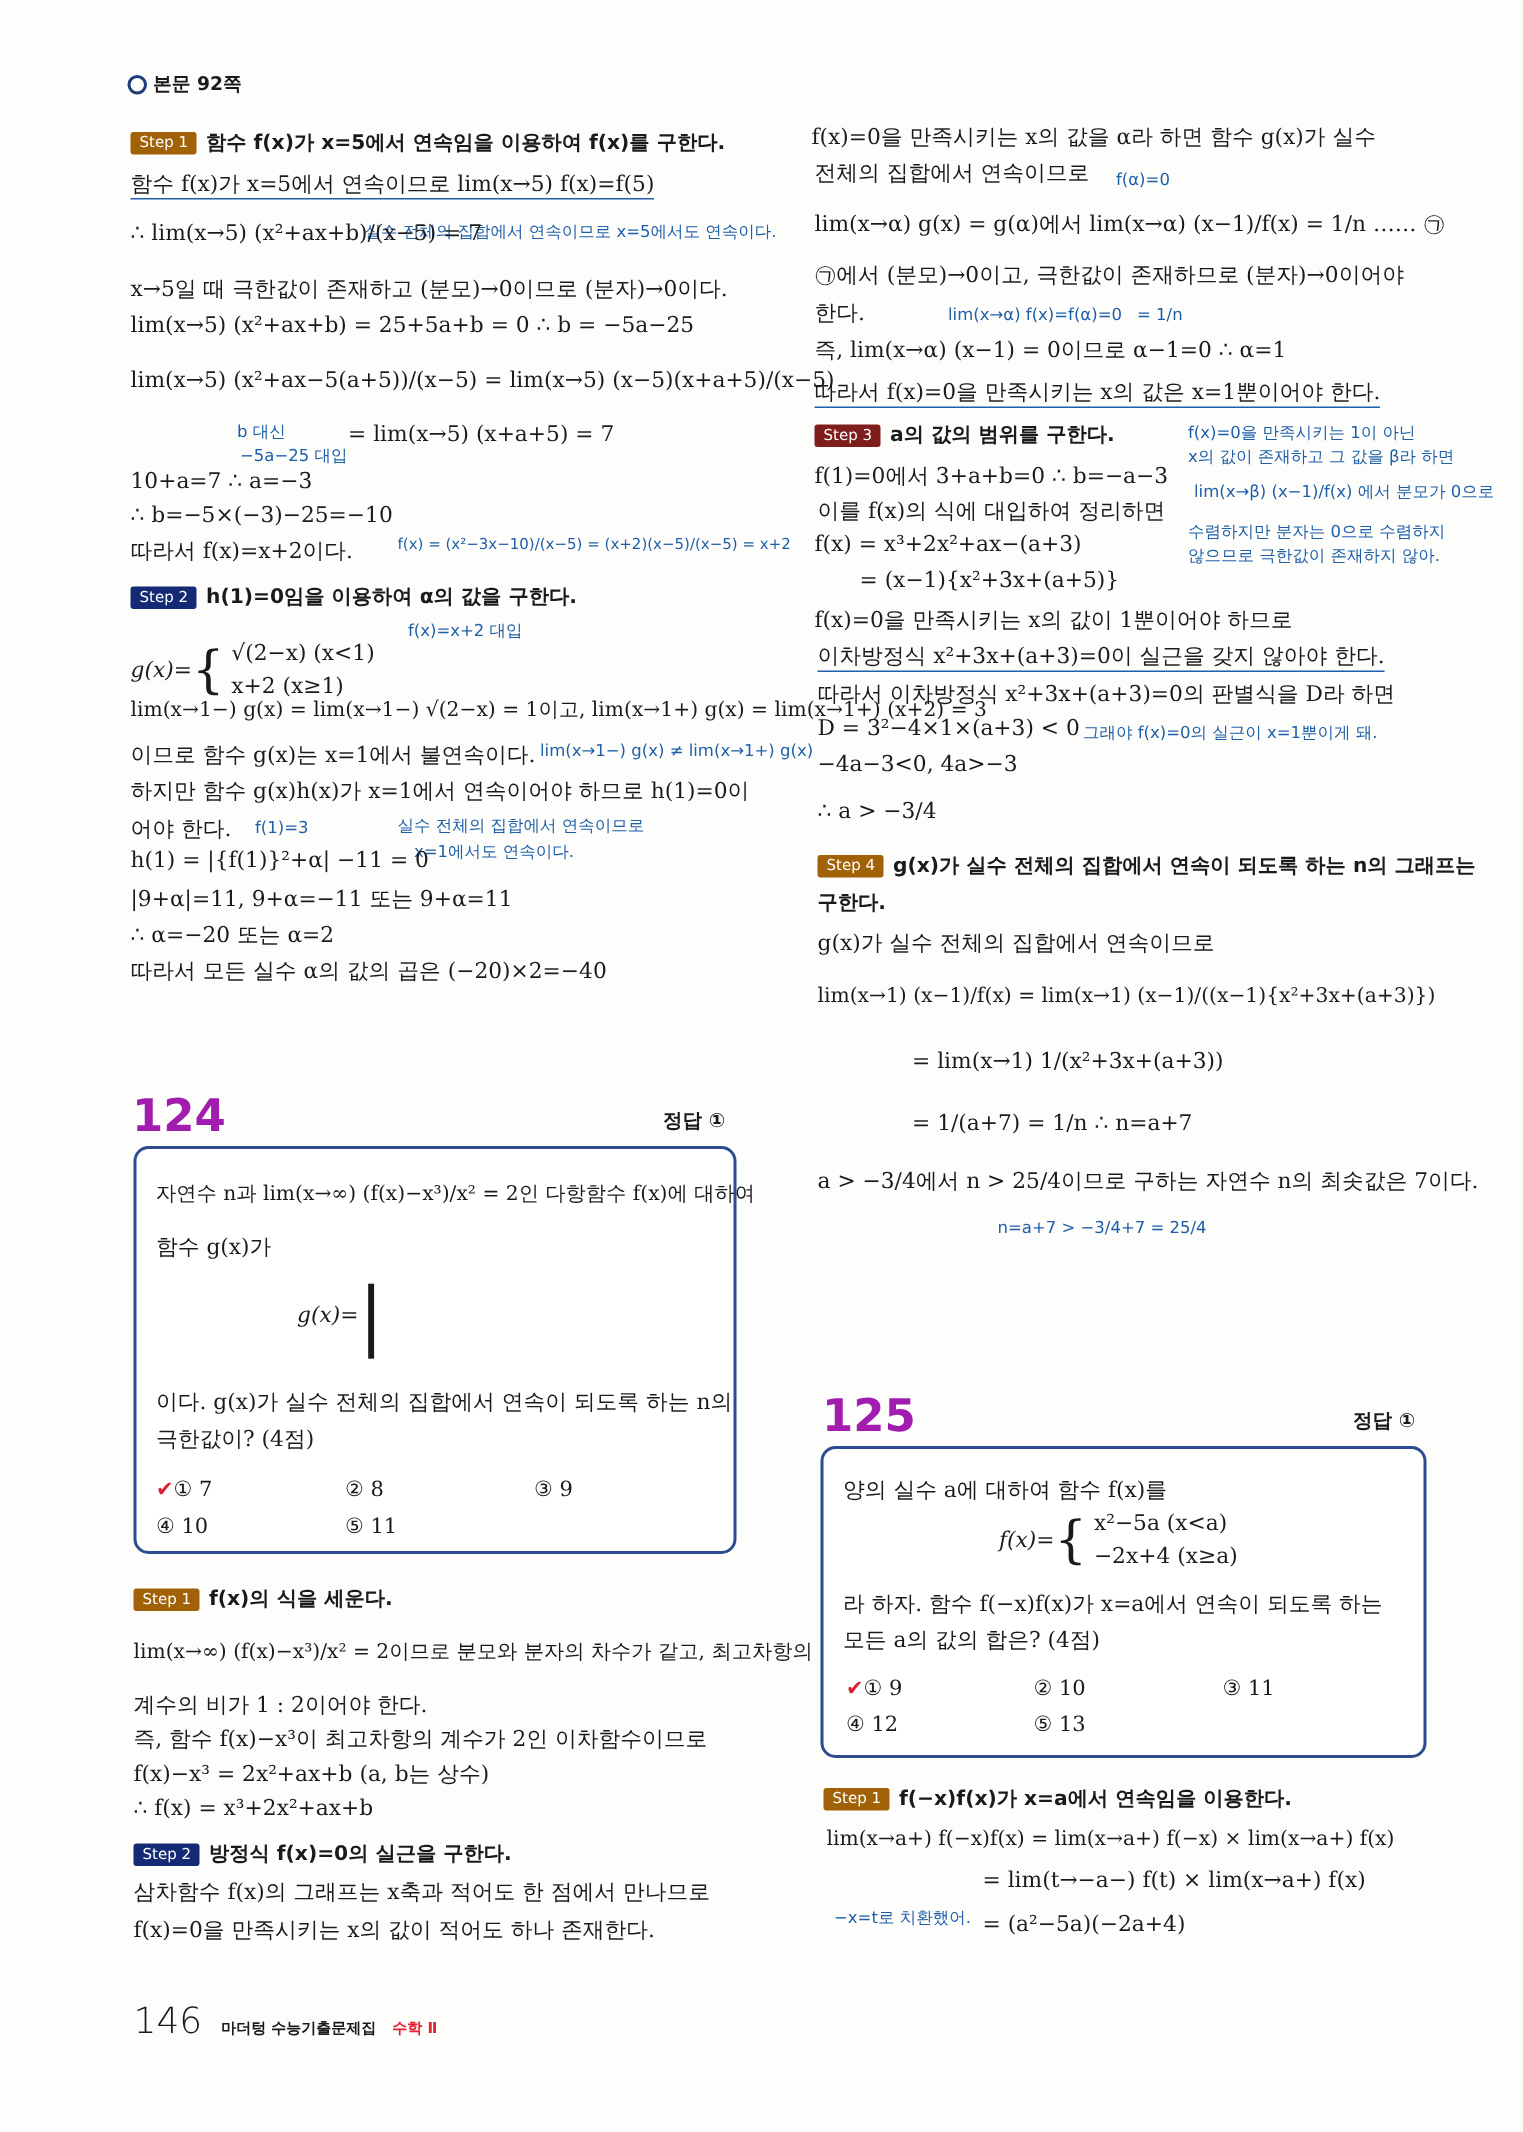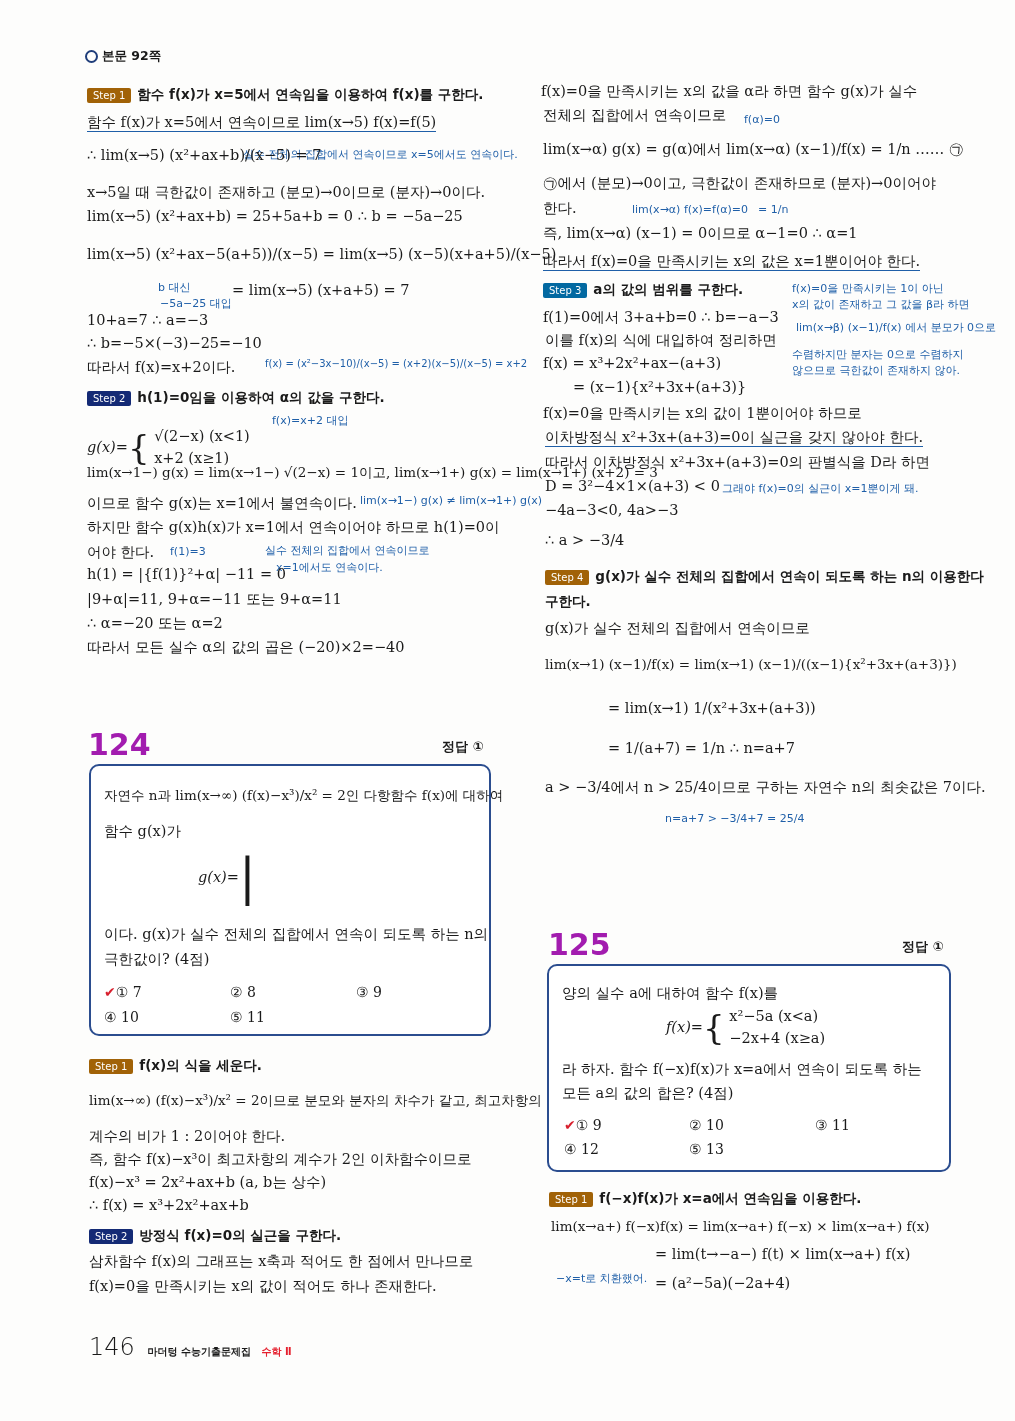--- a/index.html
+++ b/index.html
@@ -4,21 +4,21 @@
 <style>
   html, body { margin:0; padding:0; }
   body { width:1015px; height:1421px; background:#fdfdfc; position:relative; overflow:hidden;
          font-family:"DejaVu Serif", serif; color:#1a1a1a; font-size:14.5px; }
   .abs { position:absolute; white-space:nowrap; }
   .note { color:#1f5fa8; font-family:"DejaVu Sans", sans-serif; font-size:11px; }
   .badge { display:inline-block; font-family:"DejaVu Sans", sans-serif; font-size:10px; color:#fff;
            padding:2px 6px; border-radius:2px; vertical-align:middle; margin-right:6px; }
   .b-red { background:#a16207; }
   .b-navy { background:#142a75; }
-  .b-green { background:#0369a1; }
+  .b-green { background:#7f1d1d; }
   .step-title { font-family:"DejaVu Sans", sans-serif; font-weight:bold; font-size:13.5px; }
   .line { font-size:14.5px; }
   .ul { border-bottom:1.5px solid #1f5fa8; padding-bottom:1px; }
   .probnum { font-family:"DejaVu Sans", sans-serif; font-weight:bold; font-size:30px; color:#a21caf; }
   .answer { font-family:"DejaVu Sans", sans-serif; font-weight:bold; font-size:13px; }
   .box { position:absolute; border:2px solid #2b4d8f; border-radius:10px; background:#fff; }
   .choice { position:absolute; font-size:14px; }
   .check { color:#d8202e; font-weight:bold; font-family:"DejaVu Sans", sans-serif; }
   .footer-num { font-family:"DejaVu Sans", sans-serif; font-size:24px; font-weight:300; }
   .footer-book { font-family:"DejaVu Sans", sans-serif; font-size:10px; font-weight:bold; }
@@ -120,31 +120,31 @@
   <span class="badge b-green">Step 3</span><span class="step-title">a의 값의 범위를 구한다.</span>
 </div>
 <div class="abs note" style="left:792px;top:281px;">f(x)=0을 만족시키는 1이 아닌</div>
 <div class="abs note" style="left:792px;top:297px;">x의 값이 존재하고 그 값을 β라 하면</div>
 <div class="abs note" style="left:796px;top:320px;">lim(x→β) (x−1)/f(x) 에서 분모가 0으로</div>
 <div class="abs note" style="left:792px;top:347px;">수렴하지만 분자는 0으로 수렴하지</div>
 <div class="abs note" style="left:792px;top:363px;">않으므로 극한값이 존재하지 않아.</div>
 <div class="abs line" style="left:543px;top:308px;">f(1)=0에서 3+a+b=0      ∴ b=−a−3</div>
 <div class="abs line" style="left:545px;top:331px;">이를 f(x)의 식에 대입하여 정리하면</div>
 <div class="abs line" style="left:543px;top:355px;">f(x) = x³+2x²+ax−(a+3)</div>
-<div class="abs line" style="left:573px;top:379px;">= (x−1){x²+3x+(a+3)}</div>
+<div class="abs line" style="left:573px;top:379px;">= (x−1){x²+3x+(a+5)}</div>
 <div class="abs line" style="left:543px;top:404px;">f(x)=0을 만족시키는 x의 값이 1뿐이어야 하므로</div>
 <div class="abs line" style="left:545px;top:428px;"><span class="ul">이차방정식 x²+3x+(a+3)=0이 실근을 갖지 않아야 한다.</span></div>
 <div class="abs line" style="left:545px;top:453px;">따라서 이차방정식 x²+3x+(a+3)=0의 판별식을 D라 하면</div>
 <div class="abs line" style="left:545px;top:478px;">D = 3²−4×1×(a+3) &lt; 0</div>
 <div class="abs note" style="left:722px;top:481px;">그래야 f(x)=0의 실근이 x=1뿐이게 돼.</div>
 <div class="abs line" style="left:545px;top:502px;">−4a−3&lt;0, 4a&gt;−3</div>
 <div class="abs line" style="left:545px;top:532px;">∴ a &gt; −3/4</div>
 
 <div class="abs" style="left:545px;top:568px;">
-  <span class="badge b-red">Step 4</span><span class="step-title">g(x)가 실수 전체의 집합에서 연속이 되도록 하는 n의 이용한다</span>
+  <span class="badge b-red">Step 4</span><span class="step-title">g(x)가 실수 전체의 집합에서 연속이 되도록 하는 n의 그래프는</span>
 </div>
 <div class="abs step-title" style="left:545px;top:593px;">구한다.</div>
 <div class="abs line" style="left:545px;top:619px;">g(x)가 실수 전체의 집합에서 연속이므로</div>
 <div class="abs line" style="left:545px;top:656px;font-size:13.5px;">lim(x→1) (x−1)/f(x) = lim(x→1) (x−1)/((x−1){x²+3x+(a+3)})</div>
 <div class="abs line" style="left:608px;top:700px;">= lim(x→1) 1/(x²+3x+(a+3))</div>
 <div class="abs line" style="left:608px;top:740px;">= 1/(a+7) = 1/n      ∴ n=a+7</div>
 <div class="abs line" style="left:545px;top:778px;">a &gt; −3/4에서 n &gt; 25/4이므로 구하는 자연수 n의 최솟값은 7이다.</div>
 <div class="abs note" style="left:665px;top:812px;">n=a+7 &gt; −3/4+7 = 25/4</div>
 
 <div class="abs probnum" style="left:548px;top:927px;">125</div>

